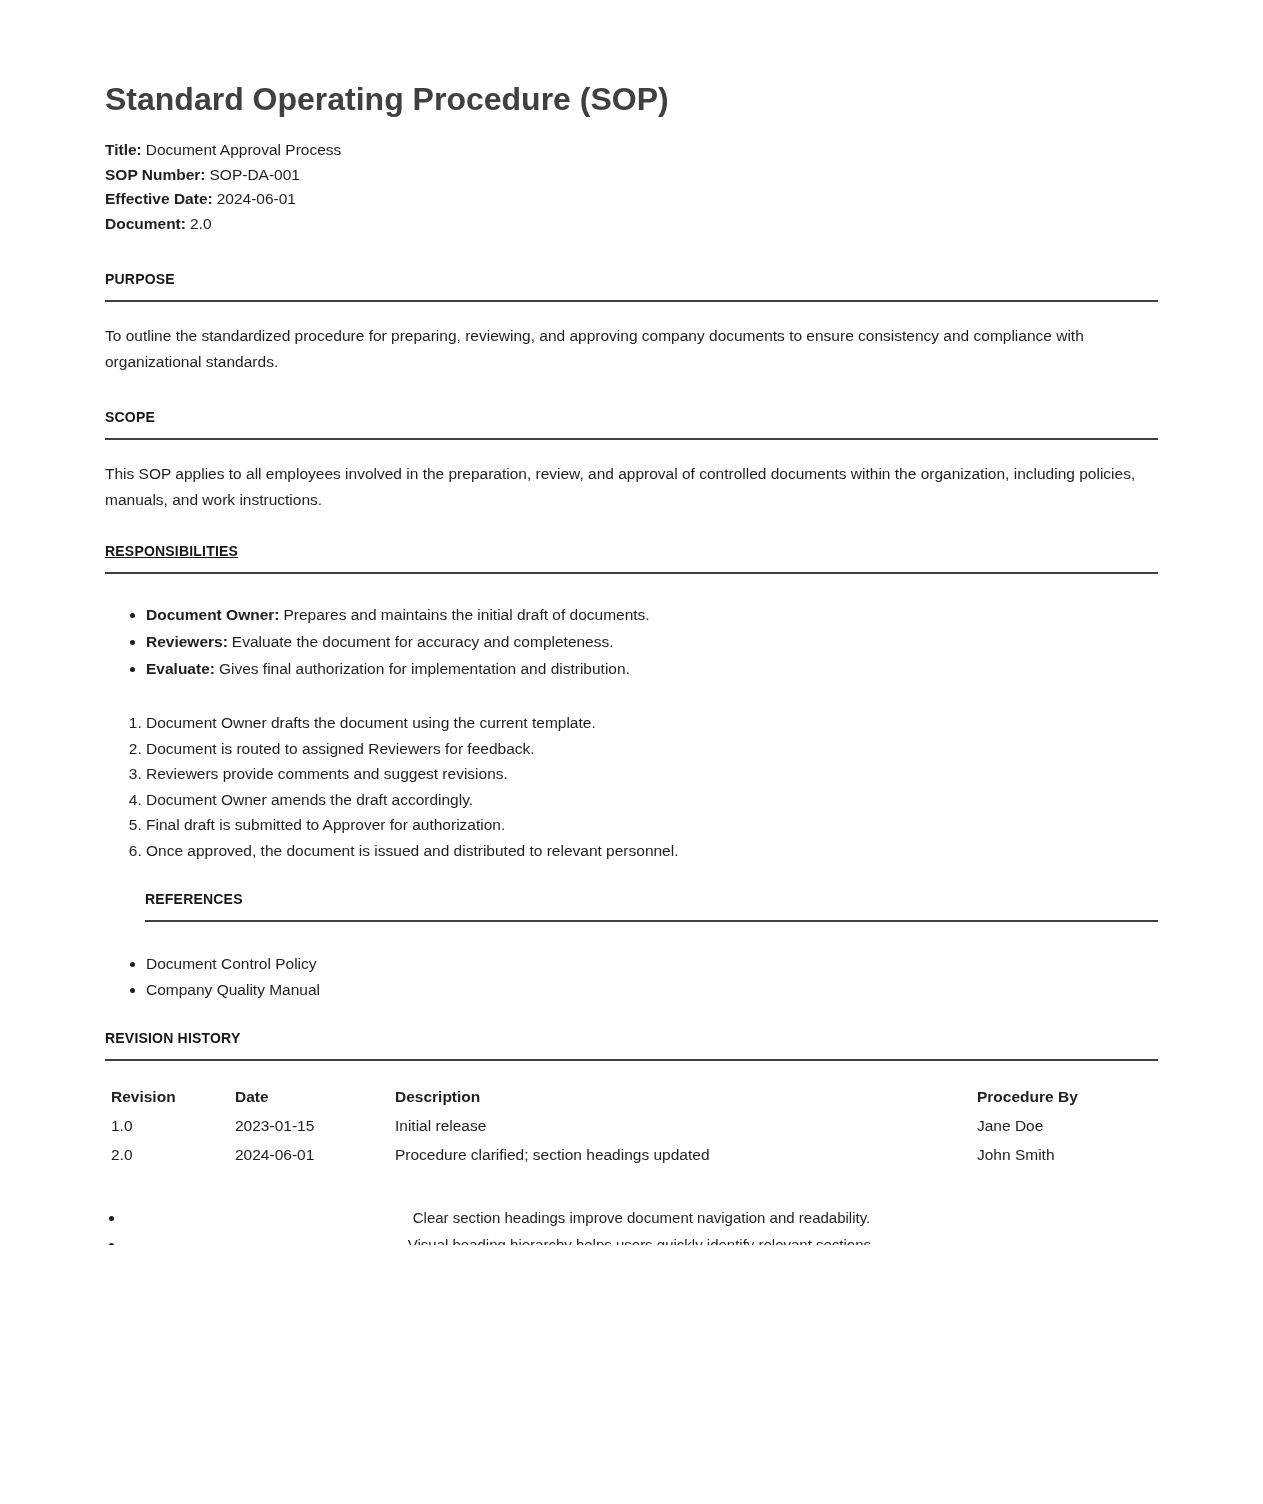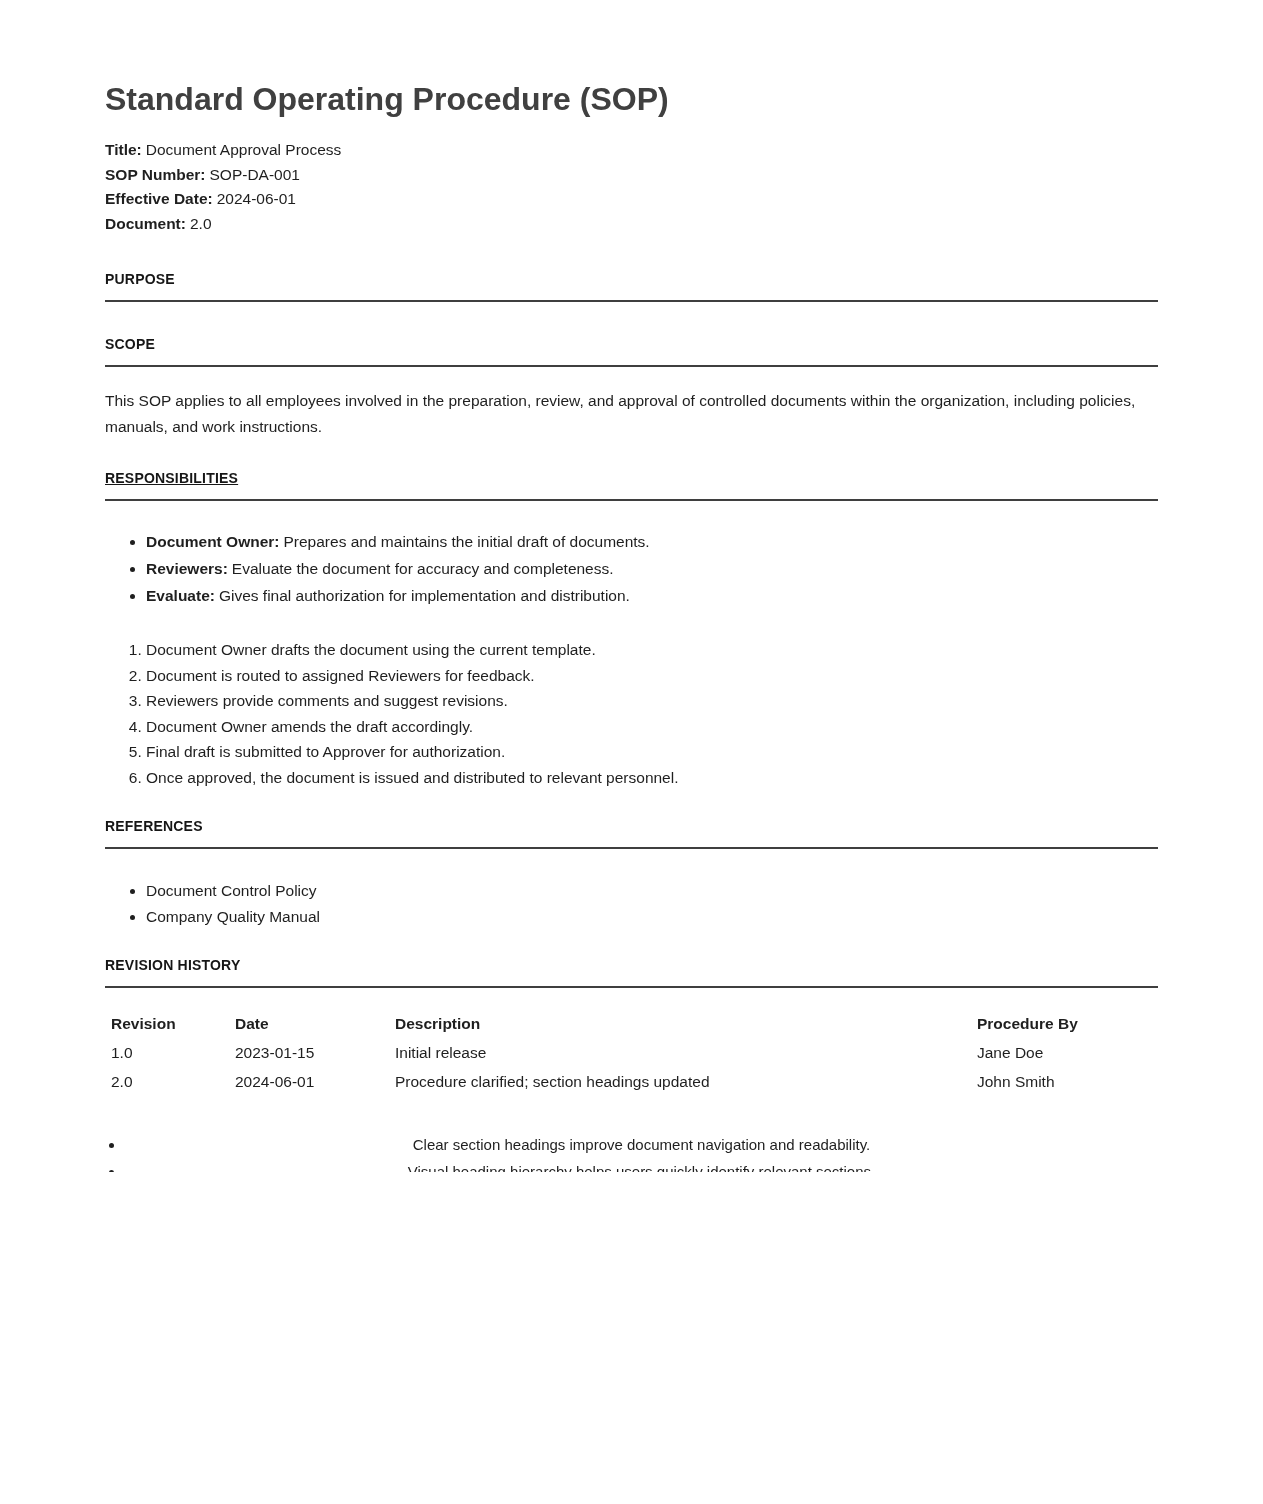--- a/index.html
+++ b/index.html
@@ -22,21 +22,21 @@
   h2.sec {
     font-size: 14px; line-height: 23px; font-weight: 700; color: #161616;
     letter-spacing: 0.2px;
     padding-bottom: 9px;
     border-bottom: 2px solid #3f3f3f;
   }
   .mt-purpose   { margin-top: 32px; }
   .mt-scope     { margin-top: 31px; }
   .mt-resp      { margin-top: 27px; text-decoration: underline; }
   .mt-proc      { margin-top: 23px; }
-  .mt-ref       { margin-top: 24px; }
+  .mt-ref       { margin-top: 24px; margin-left: 40px; }
   .mt-rev       { margin-top: 24px; }
 
   p.body { font-size: 15.5px; line-height: 26px; margin-top: 21px; }
 
   ul.std {
     margin-top: 28px; padding-left: 41px;
     font-size: 15.5px; line-height: 26px; list-style: disc;
   }
   ul.std li { margin-bottom: 1px; }
 
@@ -81,20 +81,21 @@
 
   <div class="meta">
     <p><b>Title:</b><span>Document Approval Process</span></p>
     <p><b>SOP Number:</b><span>SOP-DA-001</span></p>
     <p><b>Effective Date:</b><span>2024-06-01</span></p>
     <p><b>Document:</b><span>2.0</span></p>
   </div>
 
   <section>
     <h2 class="sec mt-purpose">PURPOSE</h2>
+    <p class="body">To outline the standardized procedure for preparing, reviewing, and approving company documents to ensure consistency and compliance with organizational standards.</p>
   </section>
 
   <section>
     <h2 class="sec mt-scope">SCOPE</h2>
     <p class="body">This SOP applies to all employees involved in the preparation, review, and approval of controlled documents within the organization, including policies, manuals, and work instructions.</p>
   </section>
 
   <section>
     <h2 class="sec mt-resp">RESPONSIBILITIES</h2>
     <ul class="std">

